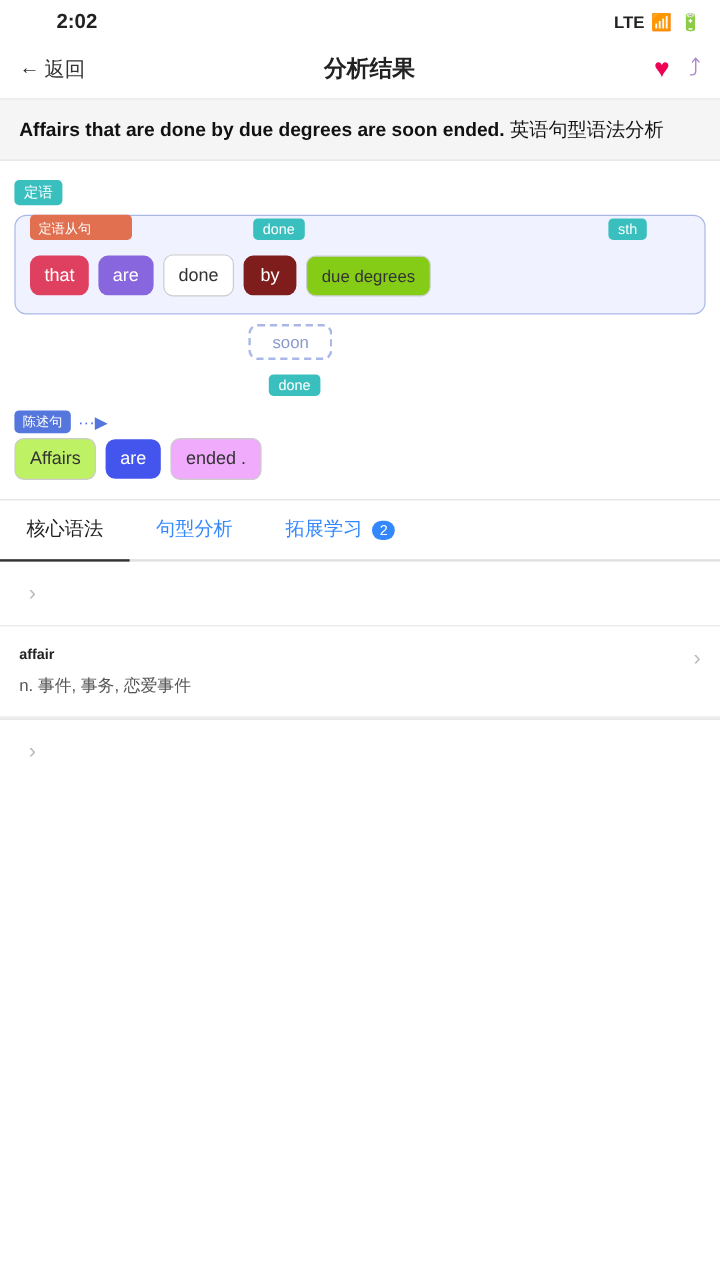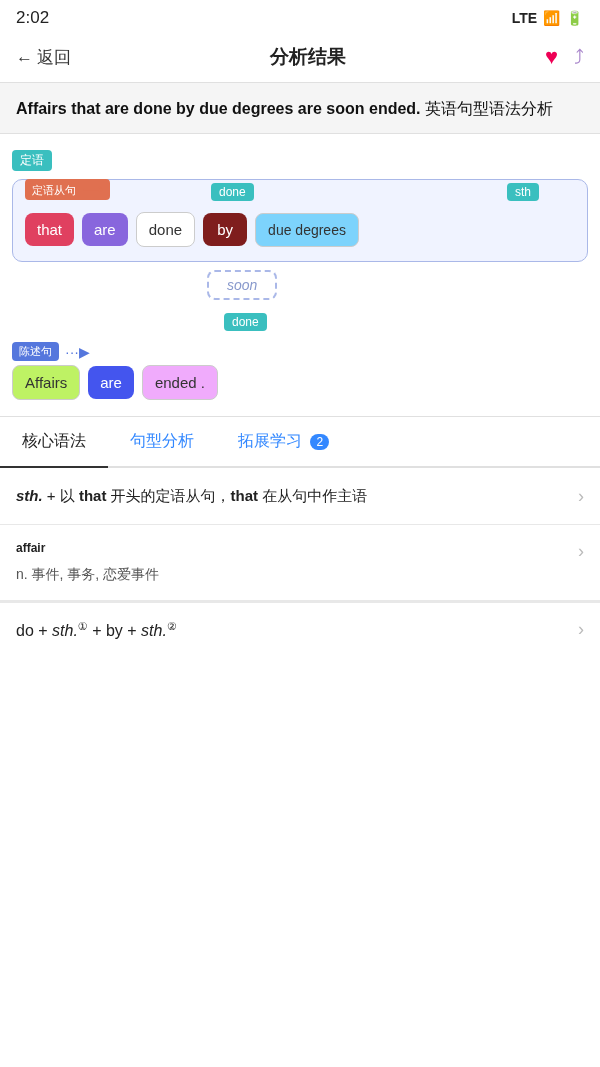--- a/index.html
+++ b/index.html
@@ -5,21 +5,21 @@
   <style>
     * { box-sizing: border-box; margin: 0; padding: 0; }
     body { width: 600px; min-height: 1067px; font-family: -apple-system, 'PingFang SC', 'Helvetica Neue', Arial, sans-serif; background: #fff; color: #222; }
 
     
     .status-bar {
       display: flex; justify-content: space-between; align-items: center;
       padding: 8px 16px 6px;
       background: #fff;
     }
-    .status-time { font-size: 17px; font-weight: 400; }
+    .status-time { font-size: 17px; font-weight: 700; margin-left: 31px; }
     .status-right { display: flex; align-items: center; gap: 6px; font-size: 14px; font-weight: 600; }
 
     
     .header {
       display: flex; align-items: center; justify-content: space-between;
       padding: 10px 16px 12px;
       border-bottom: 1px solid #e0e0e0;
       background: #fff;
     }
     .header-back { display: flex; align-items: center; gap: 4px; font-size: 17px; color: #333; cursor: pointer; }
@@ -107,39 +107,38 @@
       padding: 8px 12px;
       border-radius: 8px;
       font-size: 15px;
       font-weight: 500;
       min-width: 44px;
     }
     .word-that { background: #e04060; color: #fff; }
     .word-are { background: #8866dd; color: #fff; }
     .word-done { background: #fff; border: 1.5px solid #ccc; color: #333; }
     .word-by { background: #7f1d1d; color: #fff; }
-    .word-due { background: #7dd3fc; border: 1.5px solid #ccc; color: #333; font-size: 14px; min-width: 90px; }
+    .word-due { background: #84cc16; border: 1.5px solid #ccc; color: #333; font-size: 14px; min-width: 90px; }
 
     
     .main-clause-area {
       position: relative;
       padding-top: 10px;
     }
 
     
     .soon-box {
       position: absolute;
       top: 0; left: 195px;
       border: 2px dashed #aab8e8;
       border-radius: 8px;
       padding: 5px 18px;
       font-size: 14px;
       color: #8899cc;
       background: #fff;
-      font-style: italic;
     }
 
     
     .done-label-ended {
       position: absolute;
       top: 42px; left: 212px;
     }
 
     
     .label-chensuju {
@@ -310,34 +309,28 @@
   <div class="tab-item blue">
     <span>句型分析</span>
   </div>
   <div class="tab-item blue">
     <span>拓展学习</span>
     <span class="tab-badge">2</span>
   </div>
 </div>
 
 <div class="content-card">
-  <div class="content-card-text">
-    <em>sth.</em><span> + 以 </span><strong>that</strong><span> 开头的定语从句，</span><strong>that</strong><span> 在从句中作主语</span>
-  </div>
   <span class="chevron">›</span>
 </div>
 
 <div style="border-bottom: 1px solid #e8e8e8;">
   <div class="content-card" style="padding-bottom:4px; border-bottom:none;">
     <div style="font-size:12px; font-weight:700;">
       <span>affair</span>
     </div>
     <span class="chevron">›</span>
   </div>
   <div class="word-definition">n. 事件, 事务, 恋爱事件</div>
 </div>
 
 <div class="formula-card">
-  <div class="formula-text">
-    <span>do + <em style="font-style:italic;">sth.</em><sup>①</sup> + by + <em style="font-style:italic;">sth.</em><sup>②</sup></span>
-  </div>
   <span class="chevron">›</span>
 </div>
 
 </body></html>

